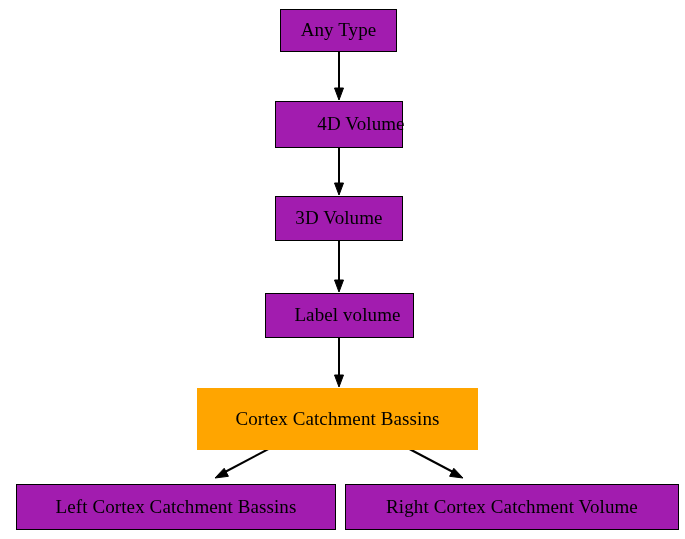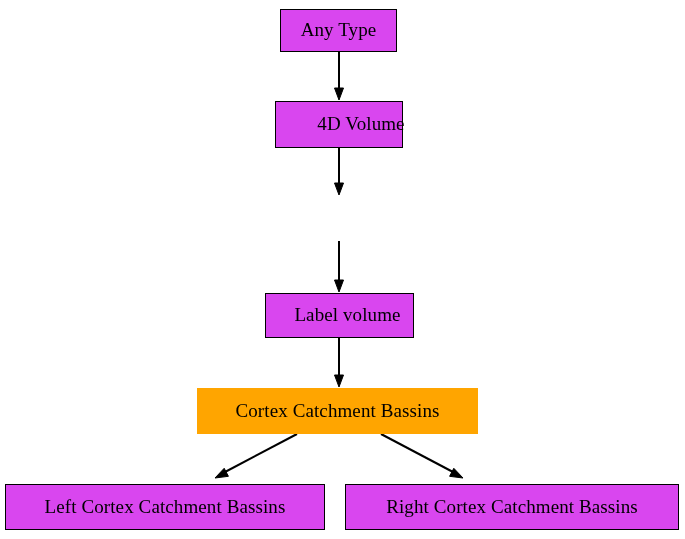--- a/index.html
+++ b/index.html
@@ -24,21 +24,21 @@
     display: flex;
     align-items: center;
     justify-content: center;
     font-size: 19px;
     line-height: 1;
     color: #000000;
     white-space: nowrap;
     letter-spacing: 0.1px;
   }
   .node.grey {
-    background: #d946ef;
+    background: #a21caf;
   }
   .node.orange {
     background: #ffa500;
     border: none;
   }
   .node-label {
     display: block;
     padding-bottom: 2px;
   }
   .edge {
@@ -83,30 +83,33 @@
   </svg>
 
   <div class="node grey" style="left:280px; top:9px; width:117px; height:43px;">
     <span class="node-label">Any Type</span>
   </div>
 
   <div class="node grey" style="left:275px; top:101px; width:128px; height:47px;padding-left:44px;">
     <span class="node-label">4D Volume</span>
   </div>
 
+  <div class="node grey" style="left:275px; top:196px; width:128px; height:45px;">
+    <span class="node-label">3D Volume</span>
+  </div>
 
   <div class="node grey" style="left:265px; top:293px; width:149px; height:45px;padding-left:16px;">
     <span class="node-label">Label volume</span>
   </div>
 
-  <div class="node orange" style="left:197px; top:388px; width:281px; height:46px;">
+  <div class="node orange" style="left:197px; top:388px; width:281px; height:62px;">
     <span class="node-label">Cortex Catchment Bassins</span>
   </div>
 
-  <div class="node grey" style="left:5px; top:484px; width:320px; height:46px;">
+  <div class="node grey" style="left:16px; top:484px; width:320px; height:46px;">
     <span class="node-label">Left Cortex Catchment Bassins</span>
   </div>
 
   <div class="node grey" style="left:345px; top:484px; width:334px; height:46px;">
-    <span class="node-label">Right Cortex Catchment Bassins</span>
+    <span class="node-label">Right Cortex Catchment Volume</span>
   </div>
 
 </div>
 
 </body></html>

